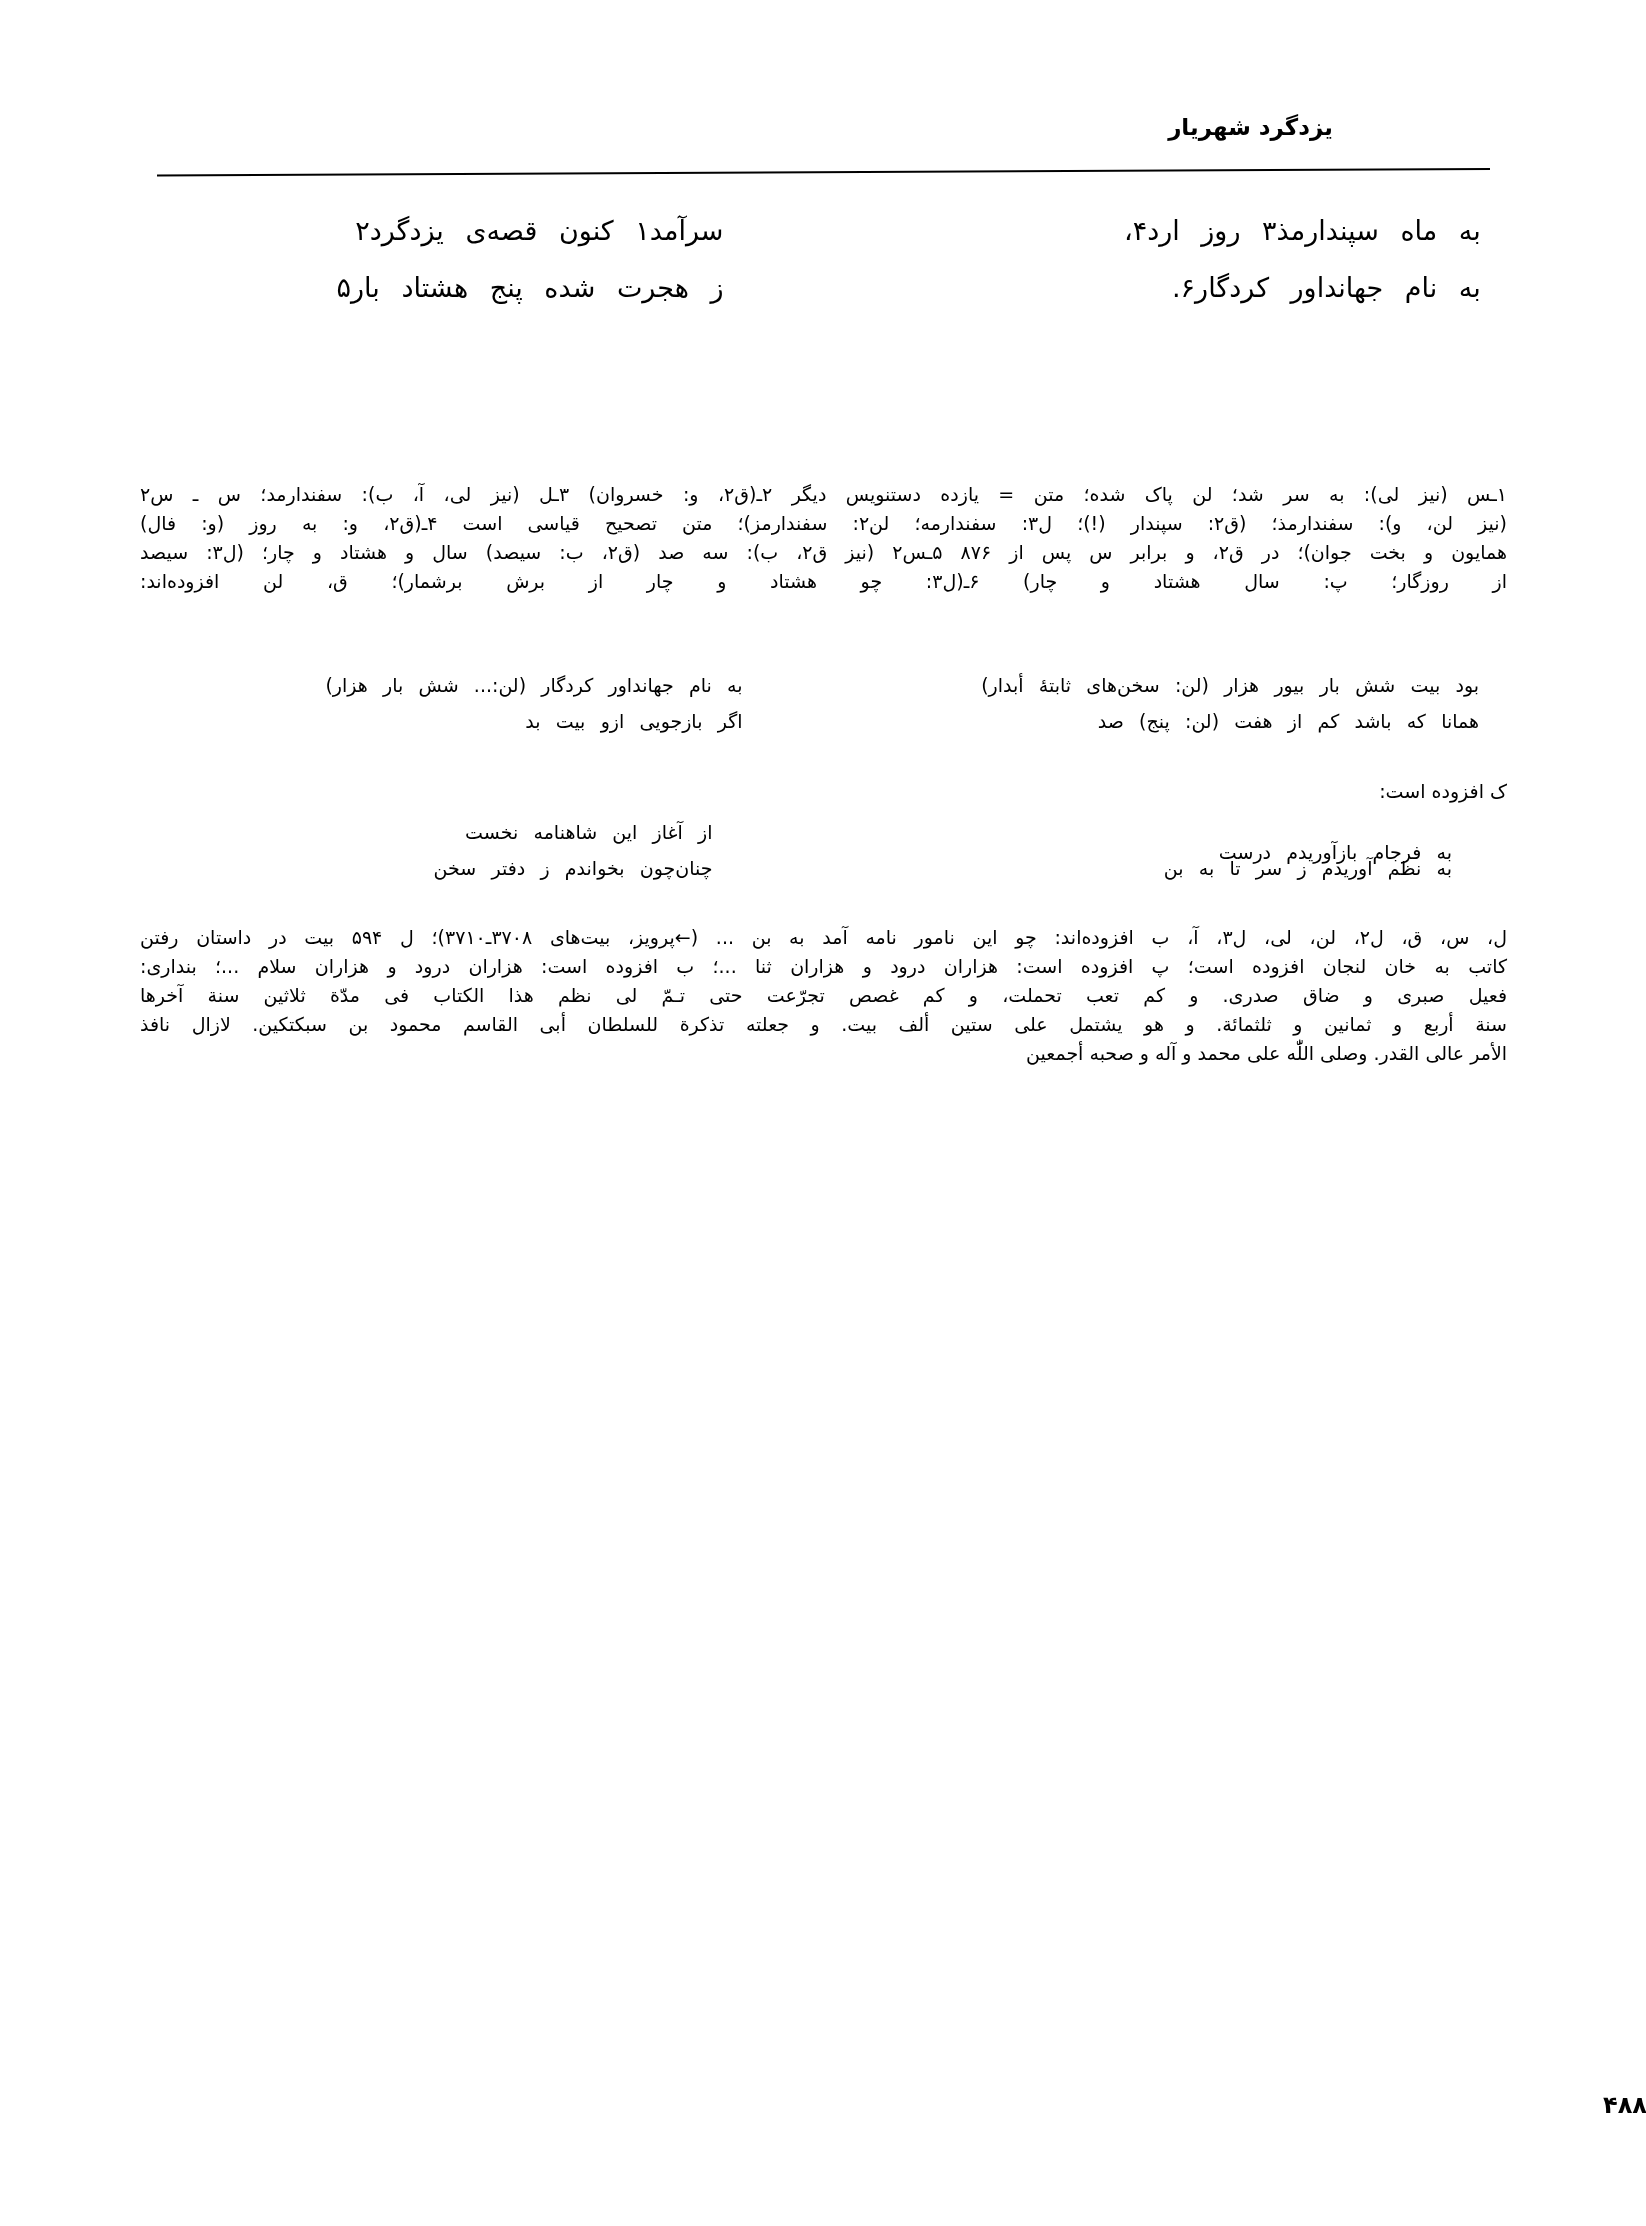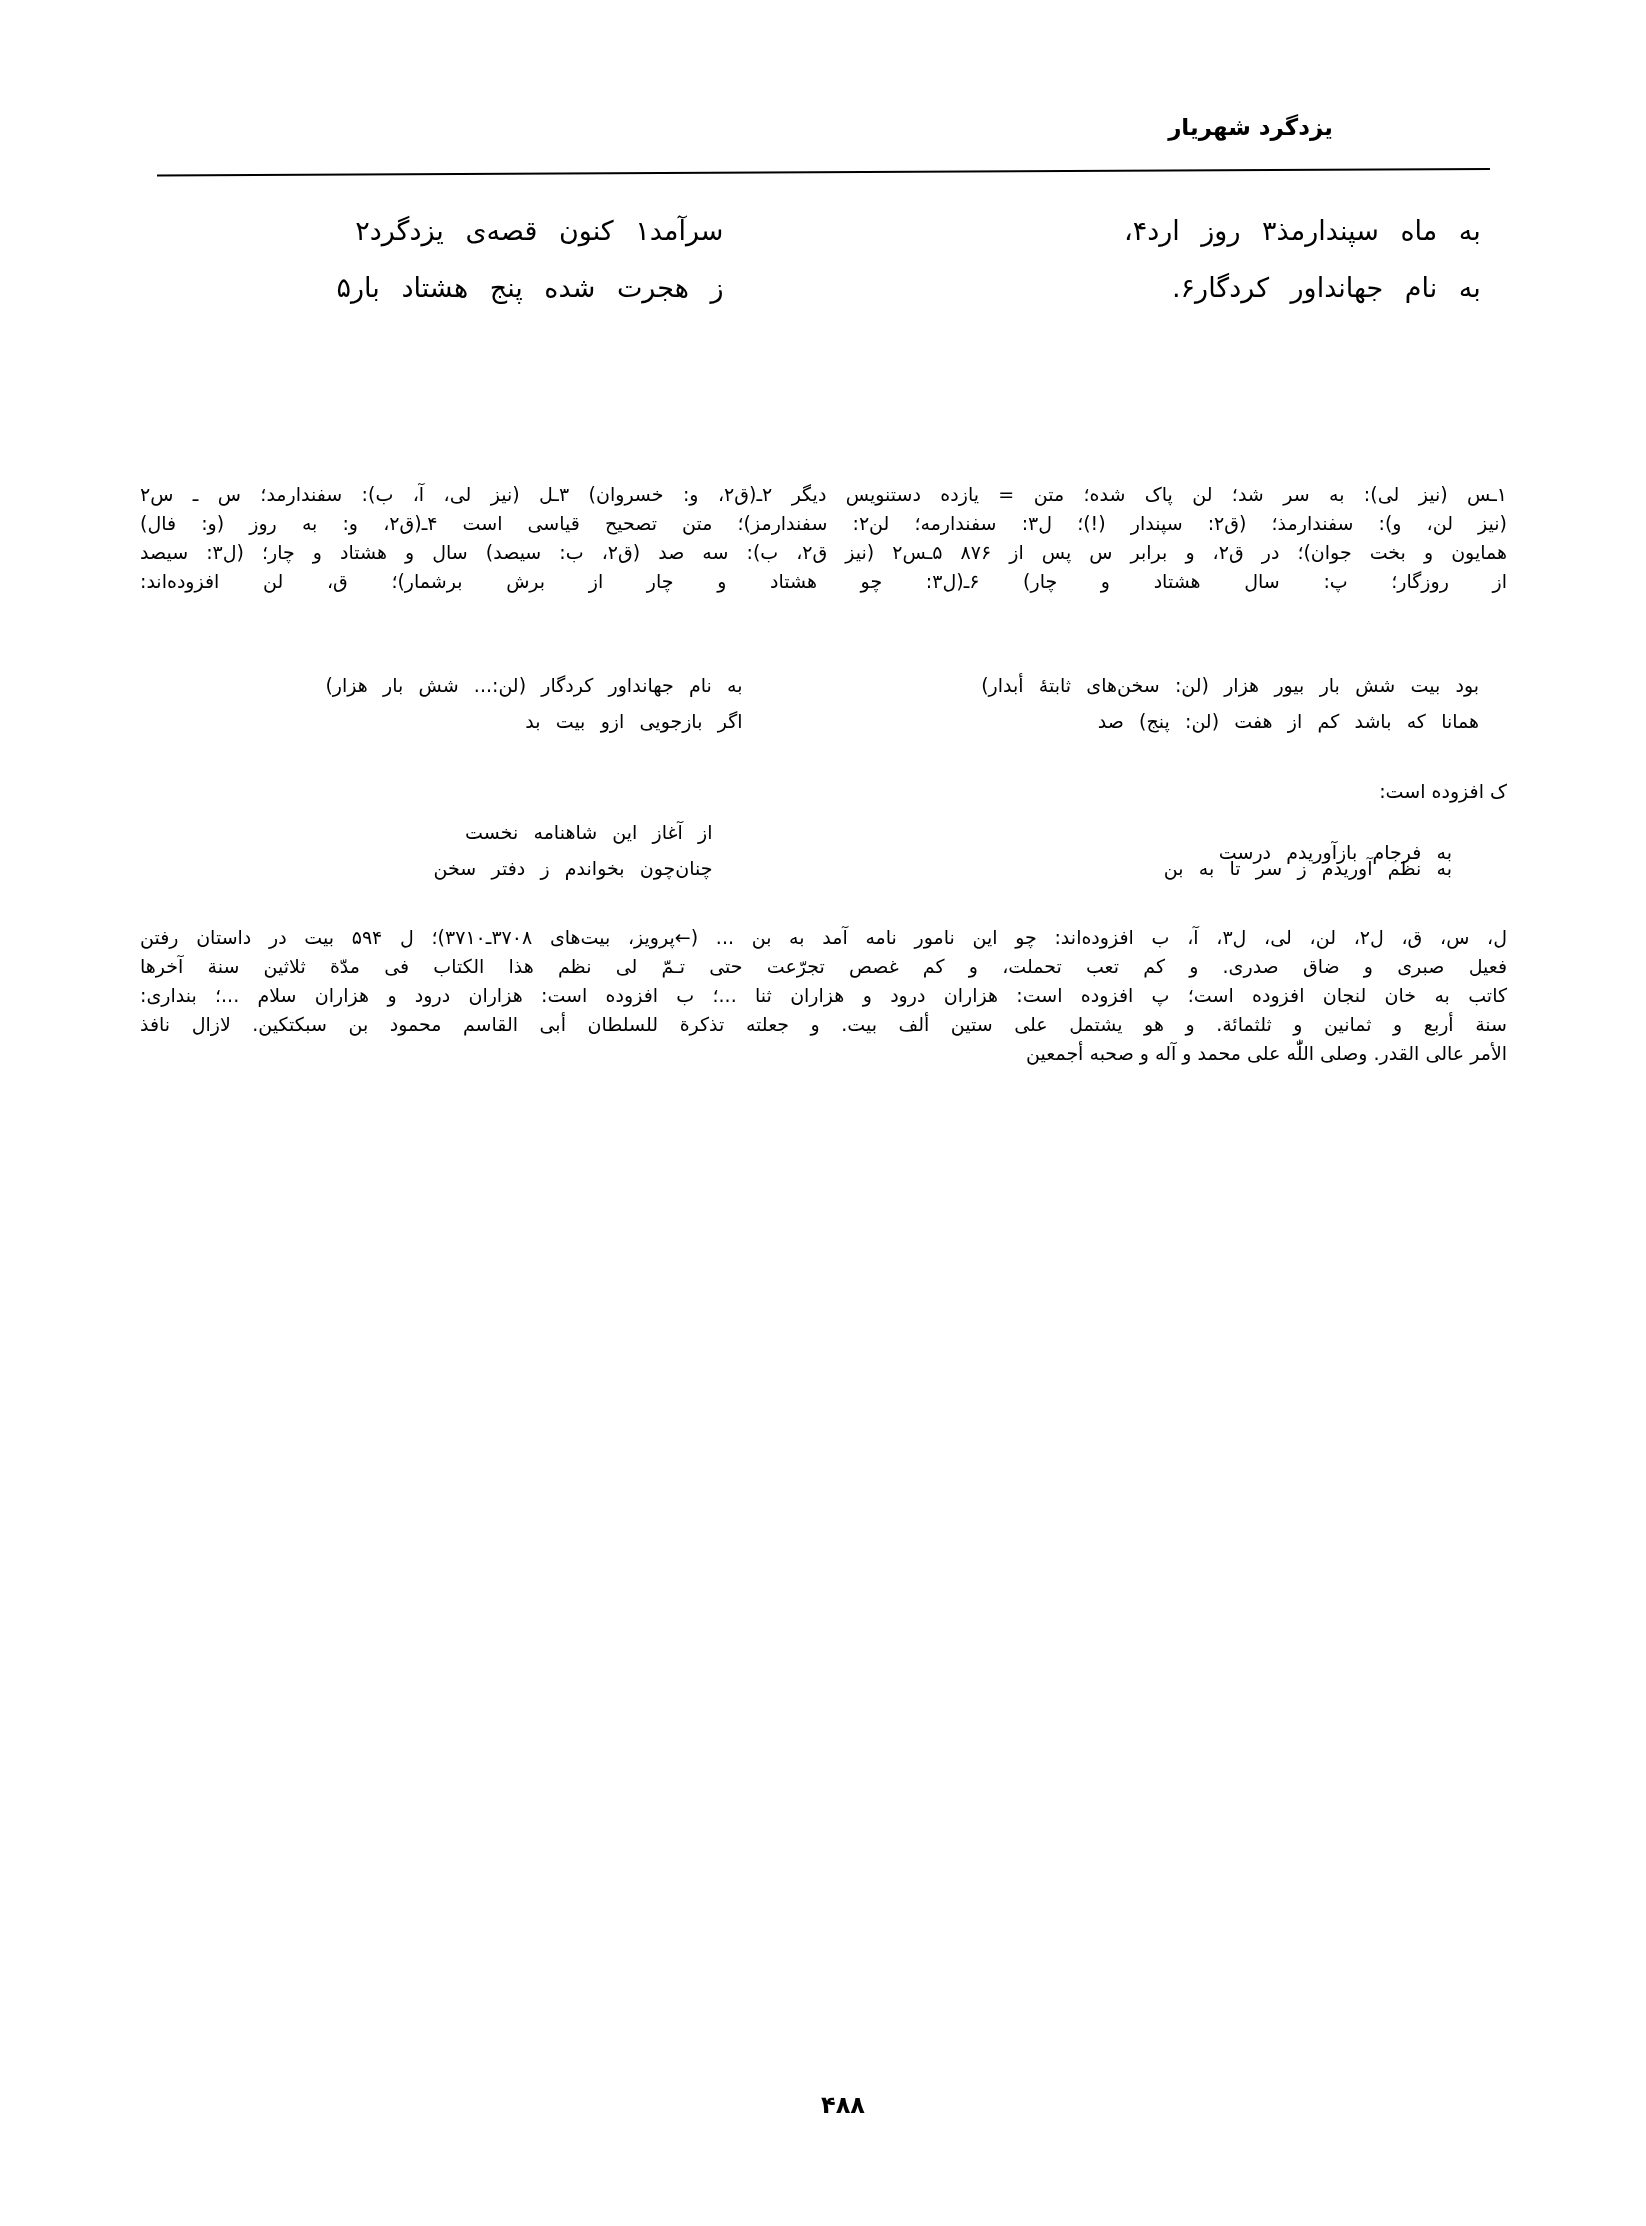--- a/index.html
+++ b/index.html
@@ -176,21 +176,21 @@
     font-size: 19px;
     text-align: right;
   }
 
   
   .folio {
     position: absolute;
     bottom: 107px;
     left: 0;
     right: 0;
-    text-align: center;
+    text-align: right;
     font-size: 24px;
     font-weight: bold;
     letter-spacing: 0.9px;
     padding-left: 39px;
   }
 </style>
 </head>
 <body>
 
 <div class="page">
@@ -266,22 +266,22 @@
         <span class="wide">به نظم آوریدم ز سر تا به بن</span>
       </div>
       <div class="inset-cell right" style="padding-right:111px;">
         <span class="wide">چنان‌چون بخواندم ز دفتر سخن</span>
       </div>
     </div>
   </div>
 
   <div class="app-tail" style="top: 923px;">
     <span class="tail-line">ل، س، ق، ل۲، لن، لی، ل۳، آ، ب افزوده‌اند: چو این نامور نامه آمد به بن ... (←پرویز، بیت‌های ۳۷۰۸ـ۳۷۱۰)؛ ل ۵۹۴ بیت در داستان رفتن</span>
+    <span class="tail-line">کاتب به خان لنجان افزوده است؛ پ افزوده است: هزاران درود و هزاران ثنا ...؛ ب افزوده است: هزاران درود و هزاران سلام ...؛ بنداری:</span>
     <span class="tail-line">فعیل صبری و ضاق صدری. و کم تعب تحملت، و کم غصص تجرّعت حتی تـمّ لی نظم هذا الکتاب فی مدّة ثلاثین سنة آخرها</span>
-    <span class="tail-line">کاتب به خان لنجان افزوده است؛ پ افزوده است: هزاران درود و هزاران ثنا ...؛ ب افزوده است: هزاران درود و هزاران سلام ...؛ بنداری:</span>
     <span class="tail-line">سنة أربع و ثمانین و ثلثمائة. و هو یشتمل علی ستین ألف بیت. و جعلته تذکرة للسلطان أبی القاسم محمود بن سبکتکین. لازال نافذ</span>
     <span class="tail-last">الأمر عالی القدر. وصلی اللّٰه علی محمد و آله و صحبه أجمعین</span>
   </div>
 
   <div class="folio">۴۸۸</div>
 
 </div>
 
 
 </body></html>

